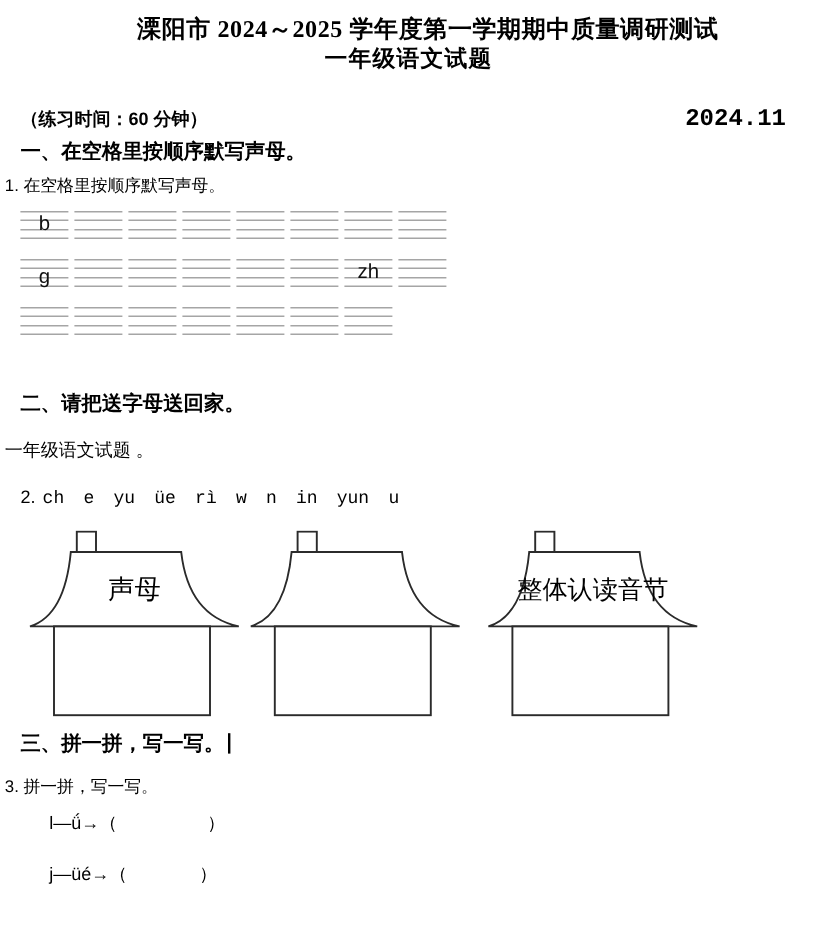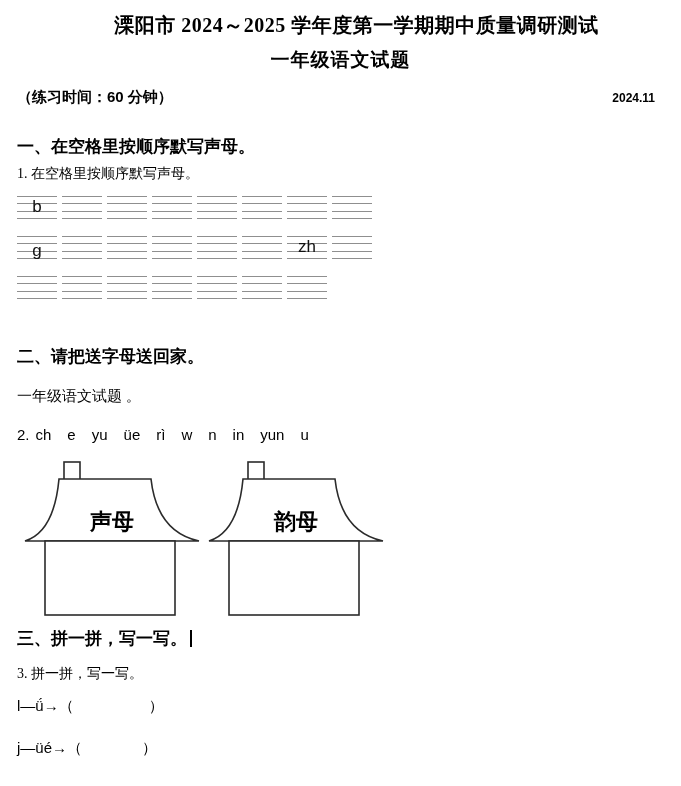--- a/index.html
+++ b/index.html
@@ -5,36 +5,36 @@
   html,body{margin:0;padding:0;}
   body{
     width:681px;height:786px;background:#ffffff;color:#000;
     font-family:"Liberation Sans", sans-serif;overflow:hidden;
   }
   .title1{
     margin-top:12px;text-align:center;font-family:"Liberation Serif", serif;
     font-weight:bold;font-size:20px;line-height:26px;letter-spacing:0.5px;padding-left:32px;
   }
   .title2{
-    margin-top:10px;text-align:center;font-family:"Liberation Serif", serif;
+    margin-top:0;text-align:center;font-family:"Liberation Serif", serif;
     font-weight:bold;font-size:19px;line-height:24px;letter-spacing:1px;
   }
   .info-row{
-    margin-top:16px;display:flex;justify-content:space-between;align-items:baseline;
+    margin-top:26px;display:flex;justify-content:space-between;align-items:baseline;
     padding:0 26px 0 17px;height:20px;
   }
   .practice-time{font-weight:bold;font-size:15px;}
-  .date{font-family:Liberation Sans, sans-serif;font-weight:bold;font-size:12px;}
+  .date{font-family:Liberation Mono, monospace;font-weight:bold;font-size:20px;}
   .sec-heading{
     padding-left:17px;font-weight:bold;font-size:17px;line-height:22px;
   }
-  .sec-heading.h1{margin-top:28px;}
+  .sec-heading.h1{margin-top:8px;}
   .sec-heading.h2{margin-top:47px;}
   .sec-heading.h3{margin-top:11px;}
-  .sub-label{padding-left:17px;font-size:14px;line-height:20px;font-family:Liberation Serif, serif;}
+  .sub-label{padding-left:4px;font-size:14px;line-height:20px;}
   .sub1{margin-top:6px;}
   .sub2{margin-top:18px;font-size:15px;}
   .sub3{margin-top:14px;}
   .caret{
     display:inline-block;width:2px;height:17px;background:#000;
     vertical-align:-3px;margin-left:3px;
   }
   
   .pinyin-grid{margin-top:12px;}
   .grid-row{display:flex;gap:5px;padding-left:17px;}
@@ -46,34 +46,34 @@
   .cell-line{height:1px;background:#8f8f8f;}
   .cell-letter{
     position:absolute;left:0;width:100%;text-align:center;
     font-size:17px;line-height:1;color:#111;
   }
   .pos-asc{top:2px;}
   .pos-desc{top:6px;}
   
   .letters-row{margin-top:20px;padding-left:17px;font-size:15px;line-height:18px;}
   .letters-row .num{margin-right:6px;}
-  .letters-row .ltr{margin-right:16px;}
+  .letters-row .ltr{margin-right:16px;font-family:Liberation Mono, monospace;}
   
   .houses-row{margin-top:17px;display:flex;gap:8px;padding-left:24px;}
   .house{position:relative;width:176px;height:156px;}
   .house:nth-child(3){margin-left:14px;}
   .house svg{display:block;}
   .hs{fill:#ffffff;stroke:#2b2b2b;stroke-width:1.6;}
   .house-label{
-    position:absolute;top:49px;left:0;width:100%;text-align:center;
-    font-family:"Liberation Serif", serif;font-weight:bold;font-size:22px;line-height:24px;
+    position:absolute;top:37px;left:0;width:100%;text-align:center;
+    font-family:"Liberation Serif", serif;font-weight:normal;font-size:22px;line-height:24px;
   }
   .house:nth-child(3) .house-label{font-size:21px;letter-spacing:0px;}
   
-  .blend-rows{margin-top:12px;}
+  .blend-rows{margin-top:12px;margin-left:24px;}
   .blend-row{
     padding-left:17px;display:grid;grid-template-columns:231px auto;
     font-size:15px;line-height:20px;
   }
   .blend-row + .blend-row{margin-top:22px;}
 </style>
 </head>
 <body>
 
 <div class="title1">溧阳市 2024～2025 学年度第一学期期中质量调研测试</div>
@@ -252,21 +252,28 @@
       <rect class="hs" x="21" y="80" width="130" height="74"></rect>
     </svg>
     <div class="house-label">声母</div>
   </div>
   <div class="house">
     <svg viewBox="0 0 176 156" width="176" height="156">
       <rect class="hs" x="40" y="1" width="16" height="18"></rect>
       <path class="hs" d="M 1 80 Q 30 71 35 18 L 127 18 Q 133 71 175 80 Z"></path>
       <rect class="hs" x="21" y="80" width="130" height="74"></rect>
     </svg>
-    <div class="house-label">韵母</div>
+  </div>
+  <div class="house">
+    <svg viewBox="0 0 176 156" width="176" height="156">
+      <rect class="hs" x="40" y="1" width="16" height="18"></rect>
+      <path class="hs" d="M 1 80 Q 30 71 35 18 L 127 18 Q 133 71 175 80 Z"></path>
+      <rect class="hs" x="21" y="80" width="130" height="74"></rect>
+    </svg>
+    <div class="house-label">整体认读音节</div>
   </div>
 </div>
 
 <div class="sec-heading h3"><span>三、拼一拼，写一写。</span><span class="caret"></span></div>
 <div class="sub-label sub3">3. 拼一拼，写一写。</div>
 
 <div class="blend-rows">
   <div class="blend-row">
     <span>l—ǘ→（　　　　　）</span>
   </div>

